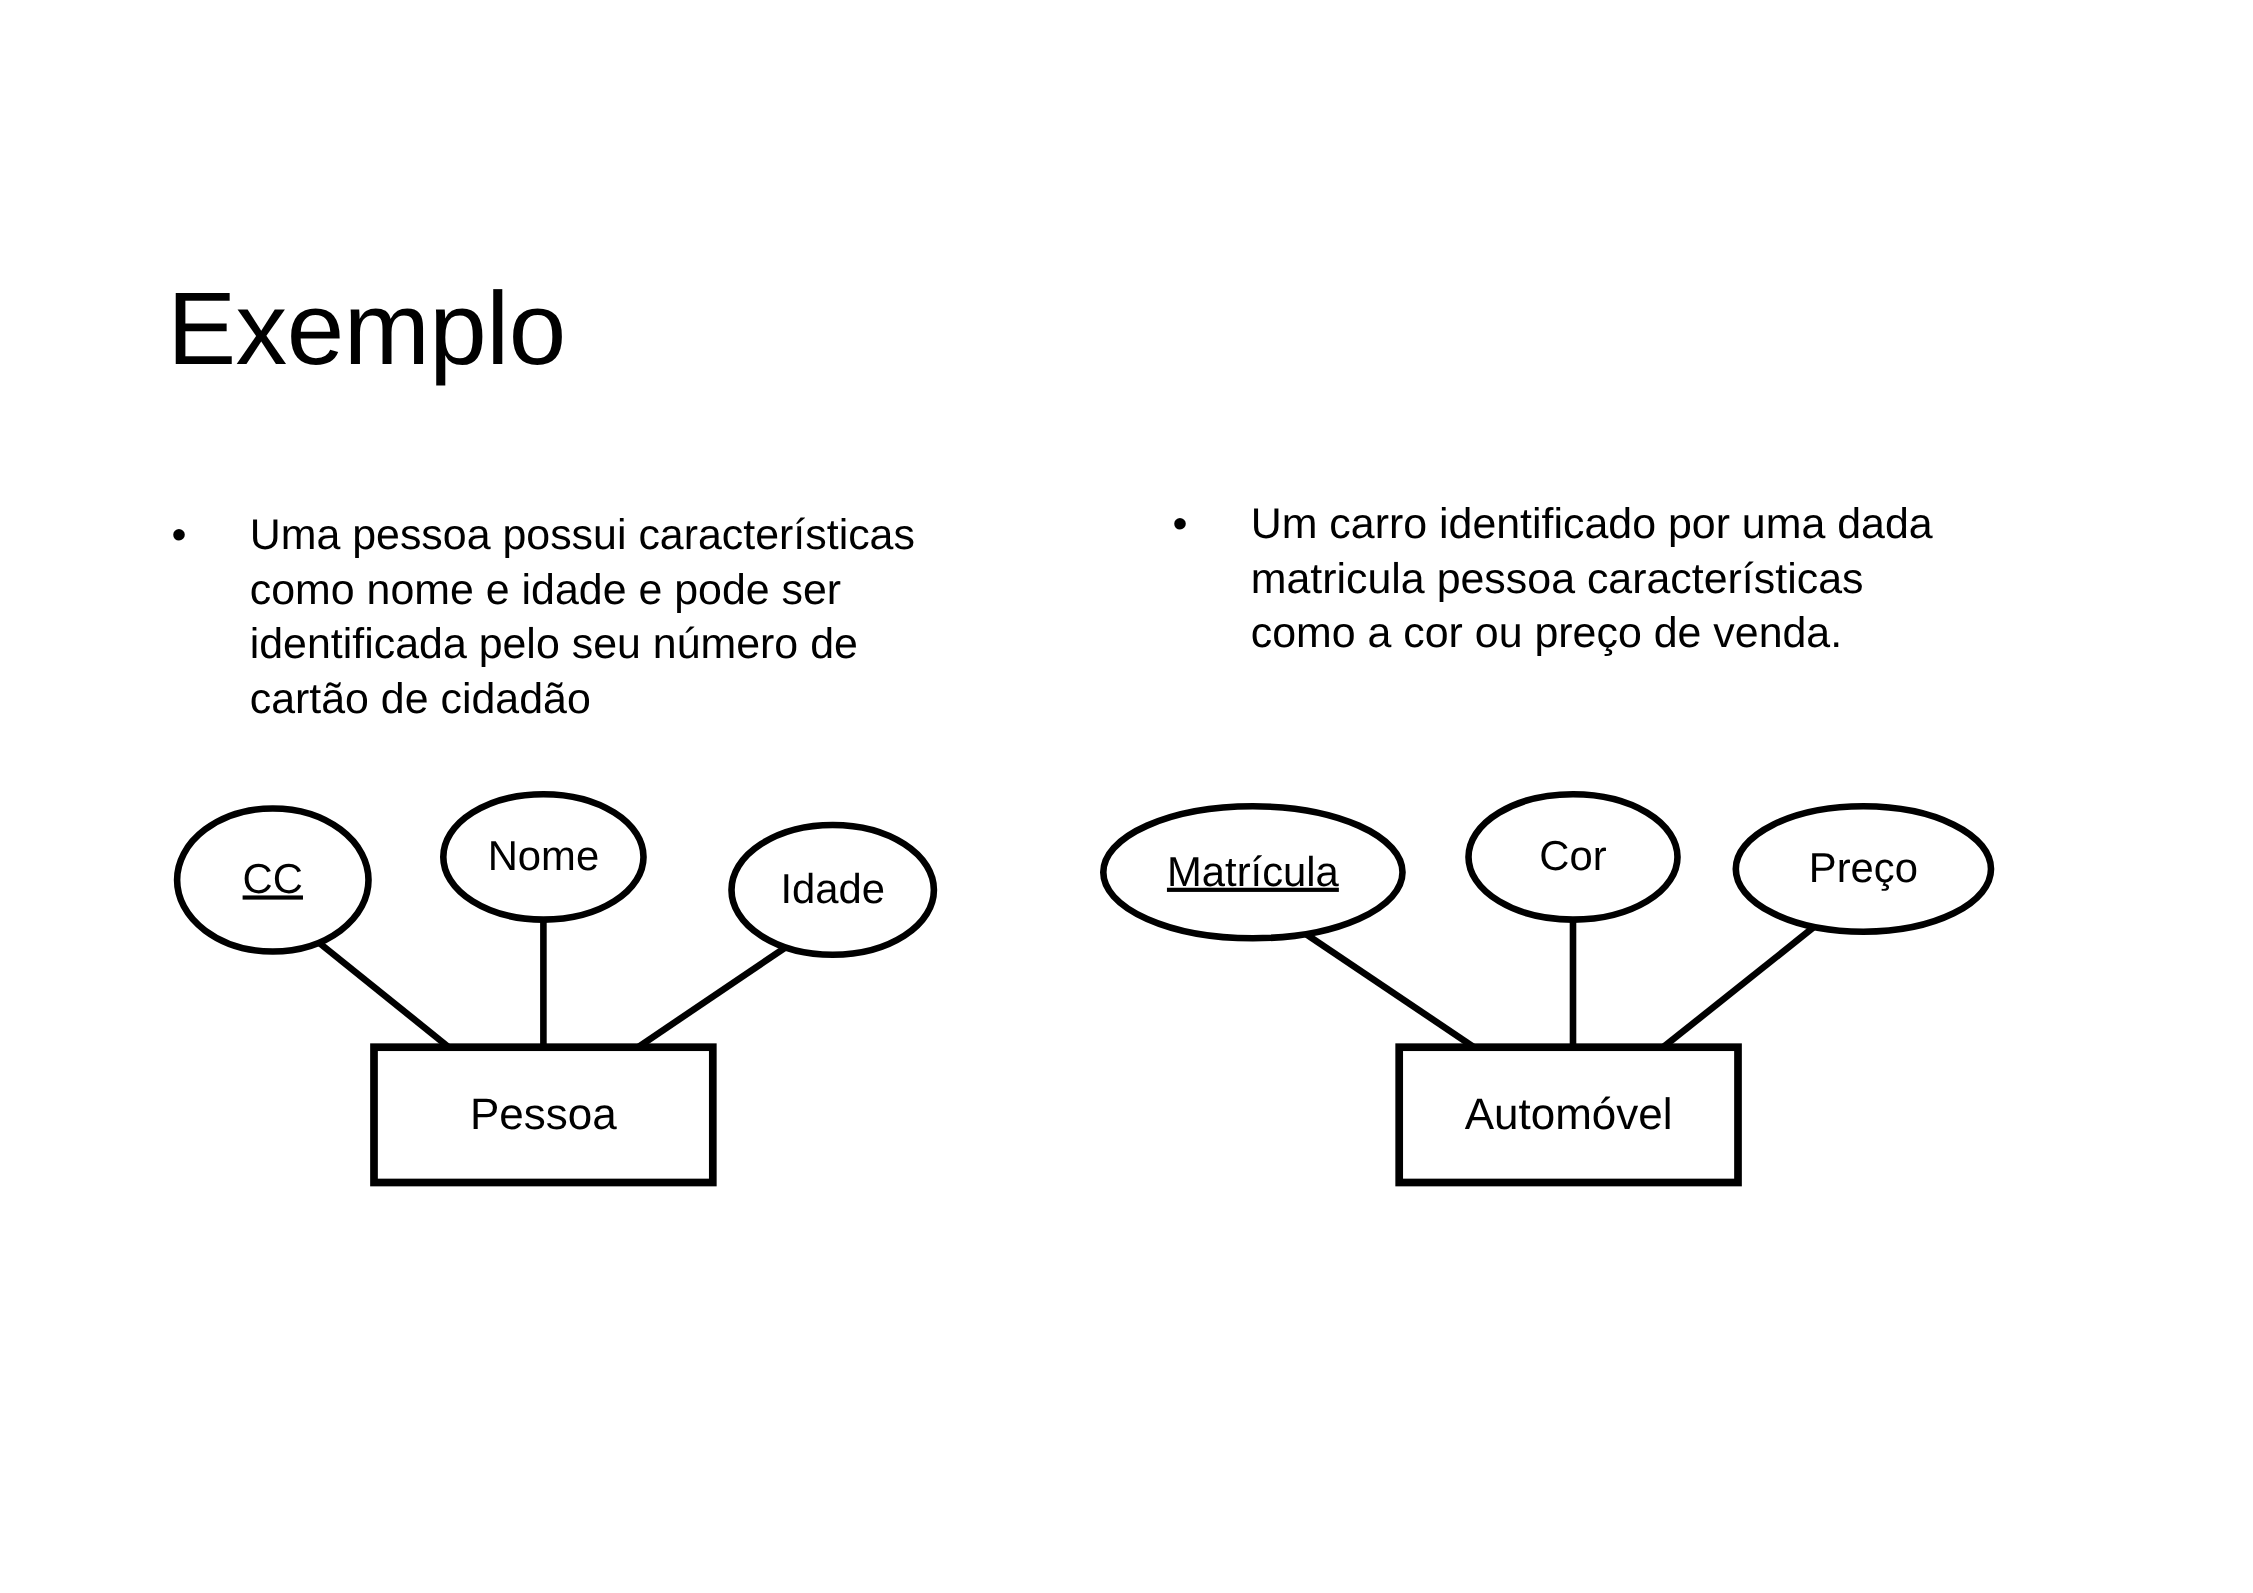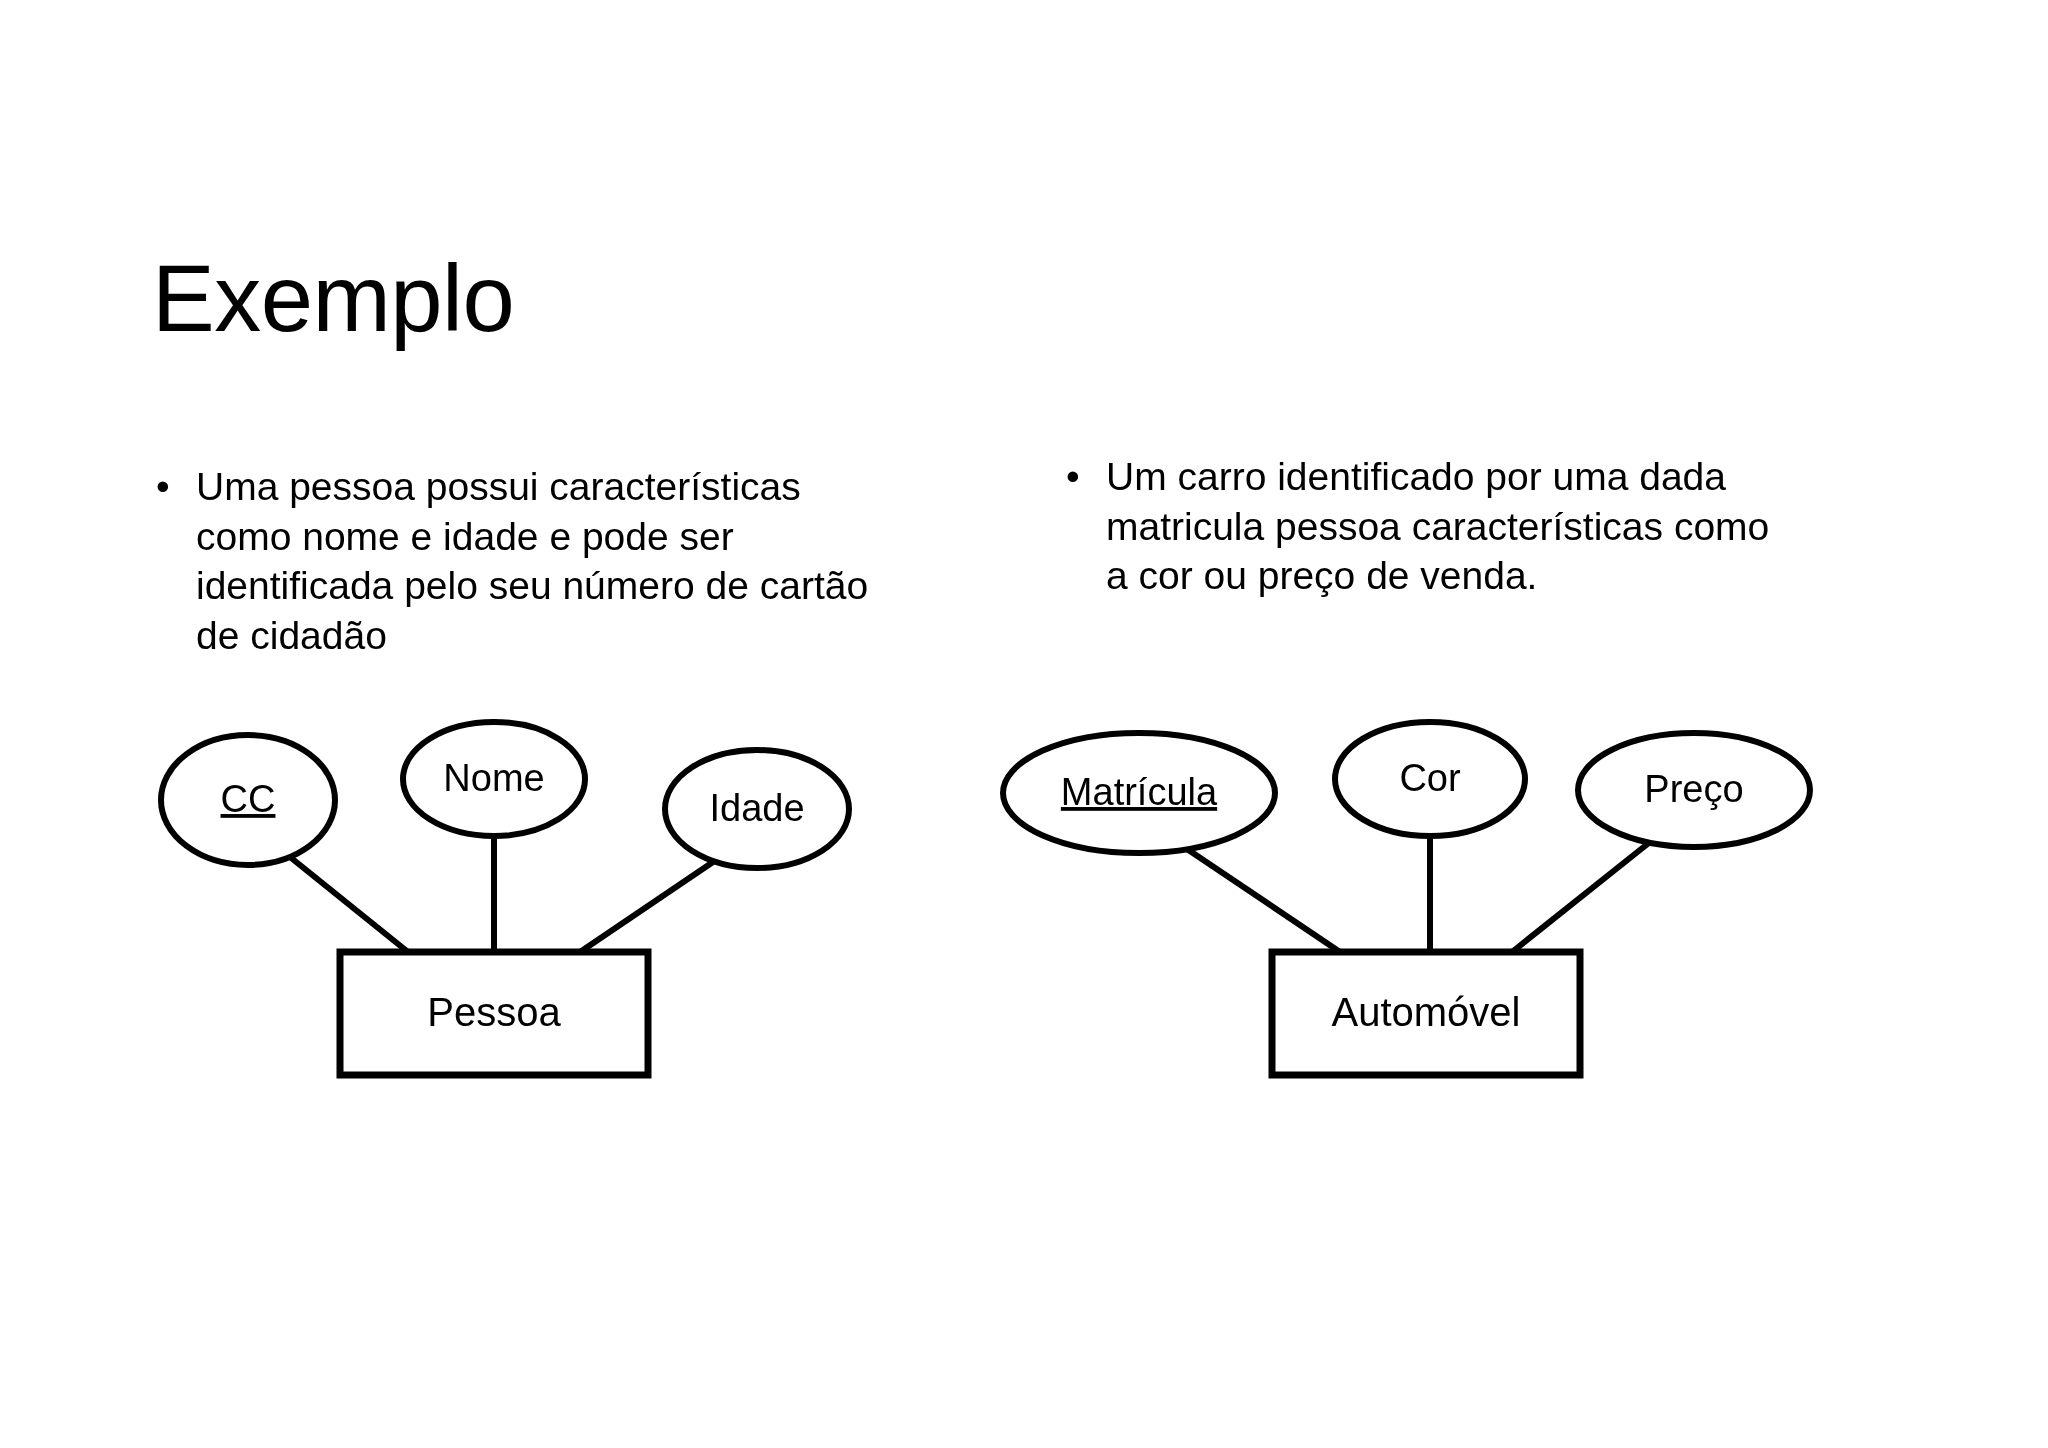--- a/index.html
+++ b/index.html
@@ -50,20 +50,21 @@
   }
   .bullet-marker {
     position: absolute;
     left: 8px;
     top: 0;
     font-size: 39px;
     line-height: 1.27;
   }
   .bullet-text {
     display: block;
+    margin-left: 31px;
   }
 
   
   #diagram-layer {
     position: absolute;
     left: 0;
     top: 0;
     width: 2048px;
     height: 1448px;
   }

